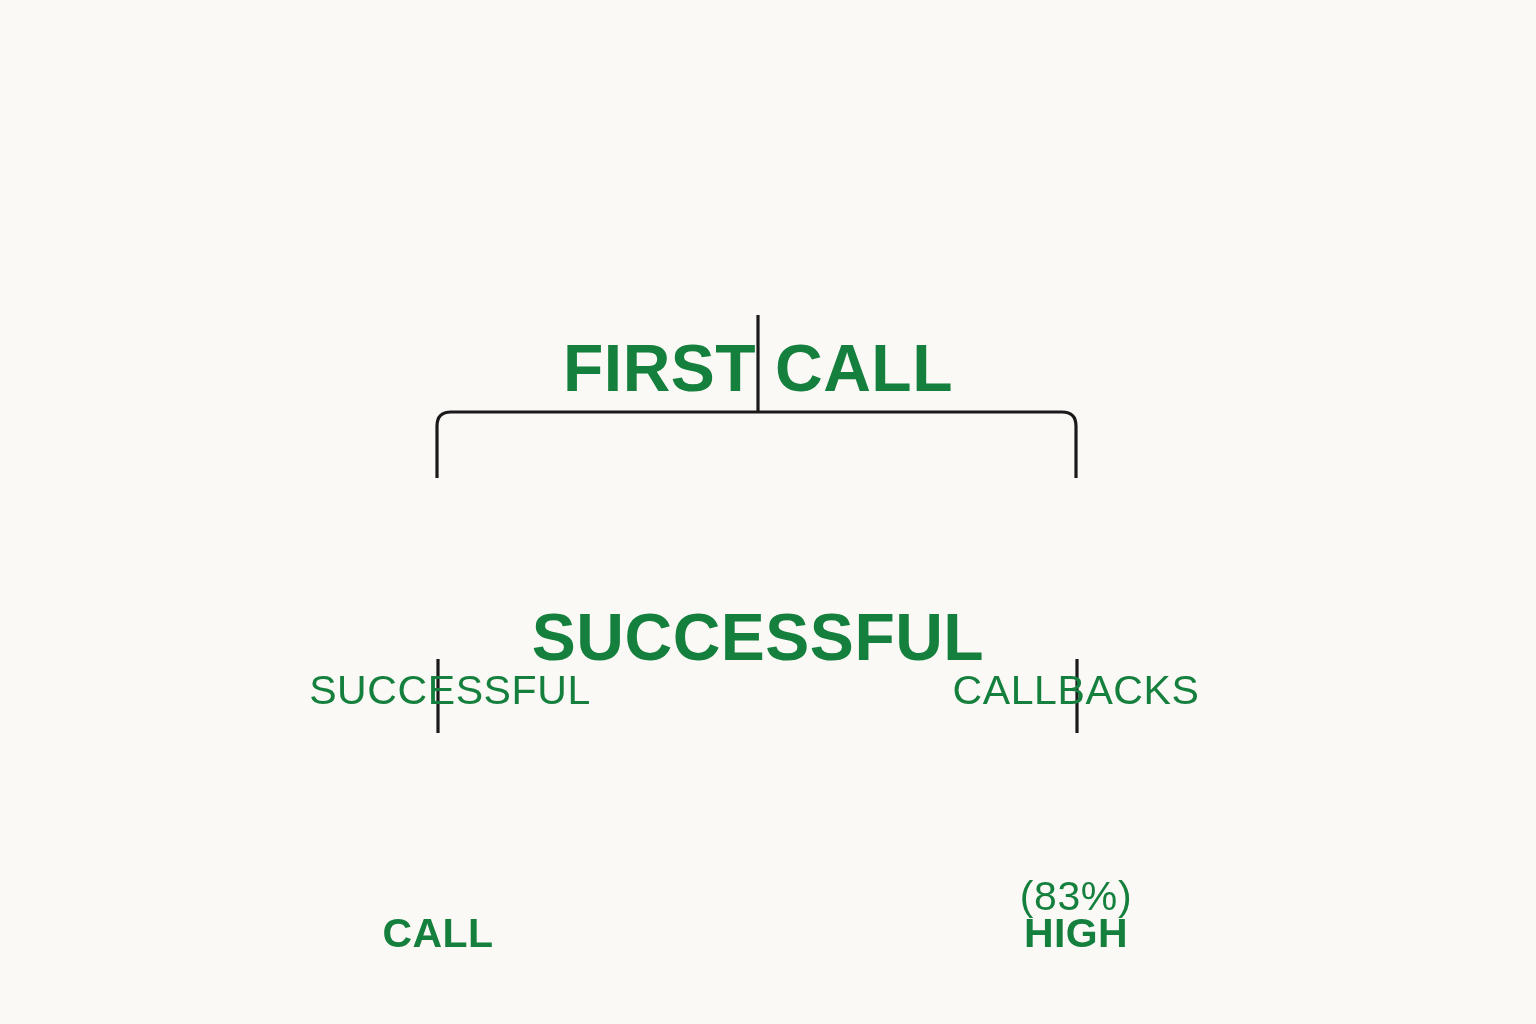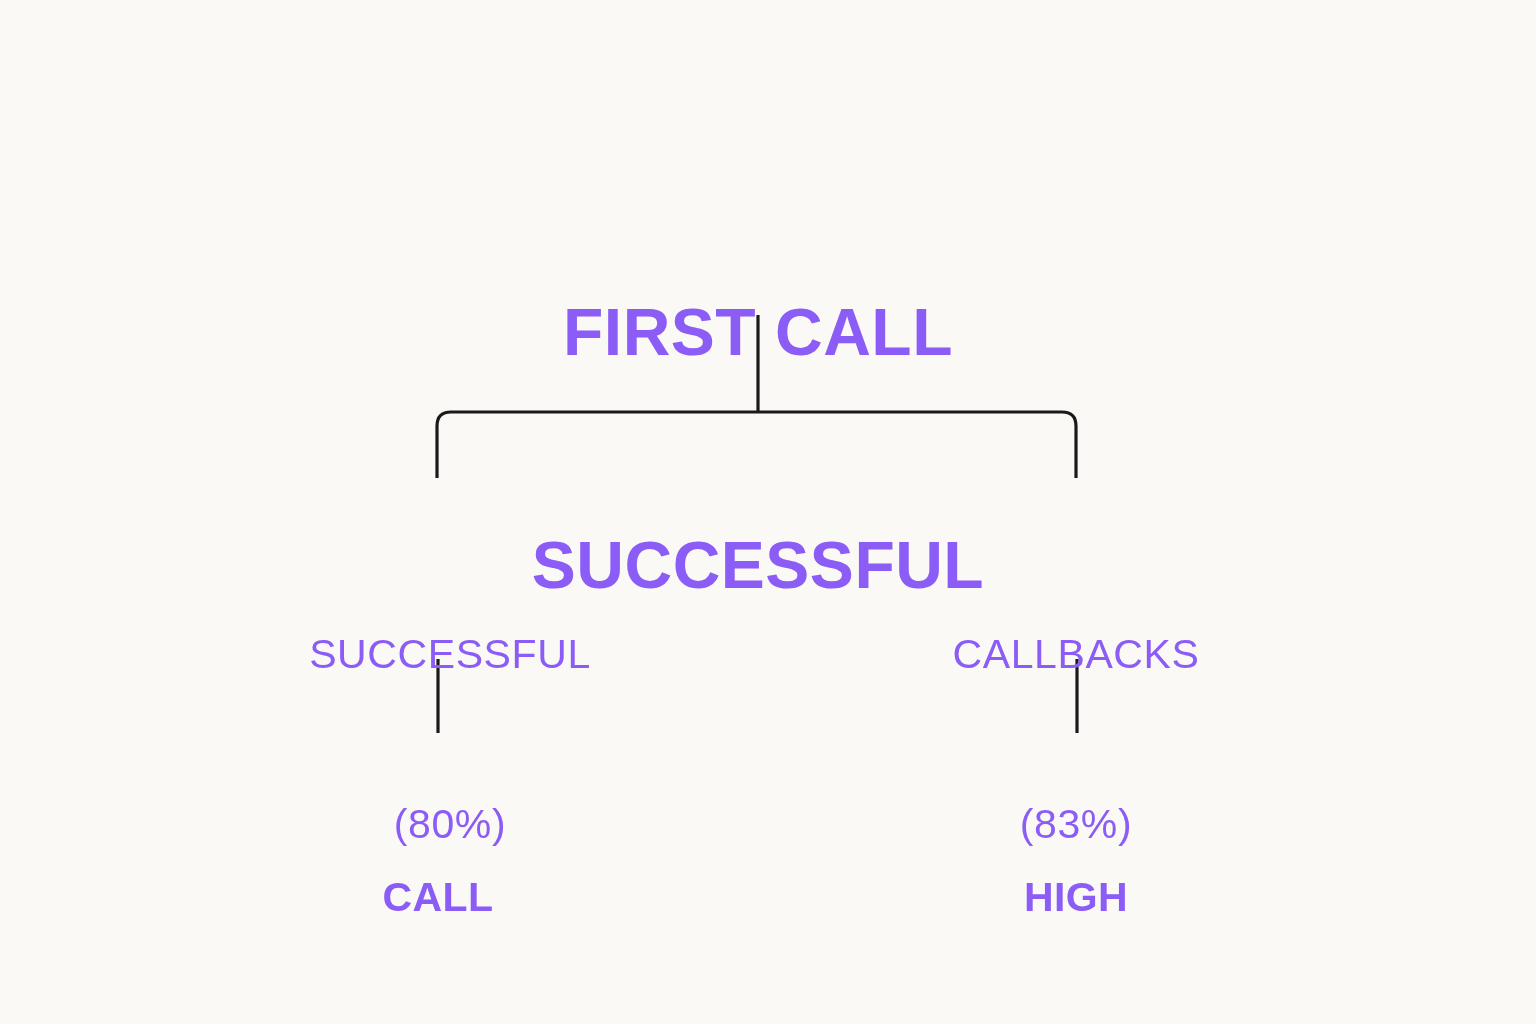--- a/index.html
+++ b/index.html
@@ -36,21 +36,22 @@
   .node {
     position: absolute;
     color: #1A1A1A;
     text-align: center;
     white-space: pre;
     letter-spacing: 0.2px;
   }
 
   .node-line {
     display: block;
-    color: #8b5cf6;
+    color: #15803d;
+    margin-top: 36px;
   }
 
   
   #node-root {
     left: 368px;
     top: 138px;
     width: 780px;
     font-size: 66px;
     font-weight: 700;
     line-height: 1.18;
@@ -109,21 +110,20 @@
     <path d="M 1077 659 L 1077 733" fill="none" stroke="#1A1A1A" stroke-width="3.2" stroke-linecap="butt"></path>
   </svg>
 
   <div class="node" id="node-root">
     <span class="node-line">FIRST CALL</span>
     <span class="node-line">SUCCESSFUL</span>
   </div>
 
   <div class="node node-branch" id="node-successful">
     <span class="node-line">SUCCESSFUL</span>
-    <span class="node-line">(80%)</span>
   </div>
 
   <div class="node node-branch" id="node-callbacks">
     <span class="node-line">CALLBACKS</span>
     <span class="node-line">(83%)</span>
   </div>
 
   <div class="node node-leaf" id="node-high-csat">
     <span class="node-line">CALL</span>
     

